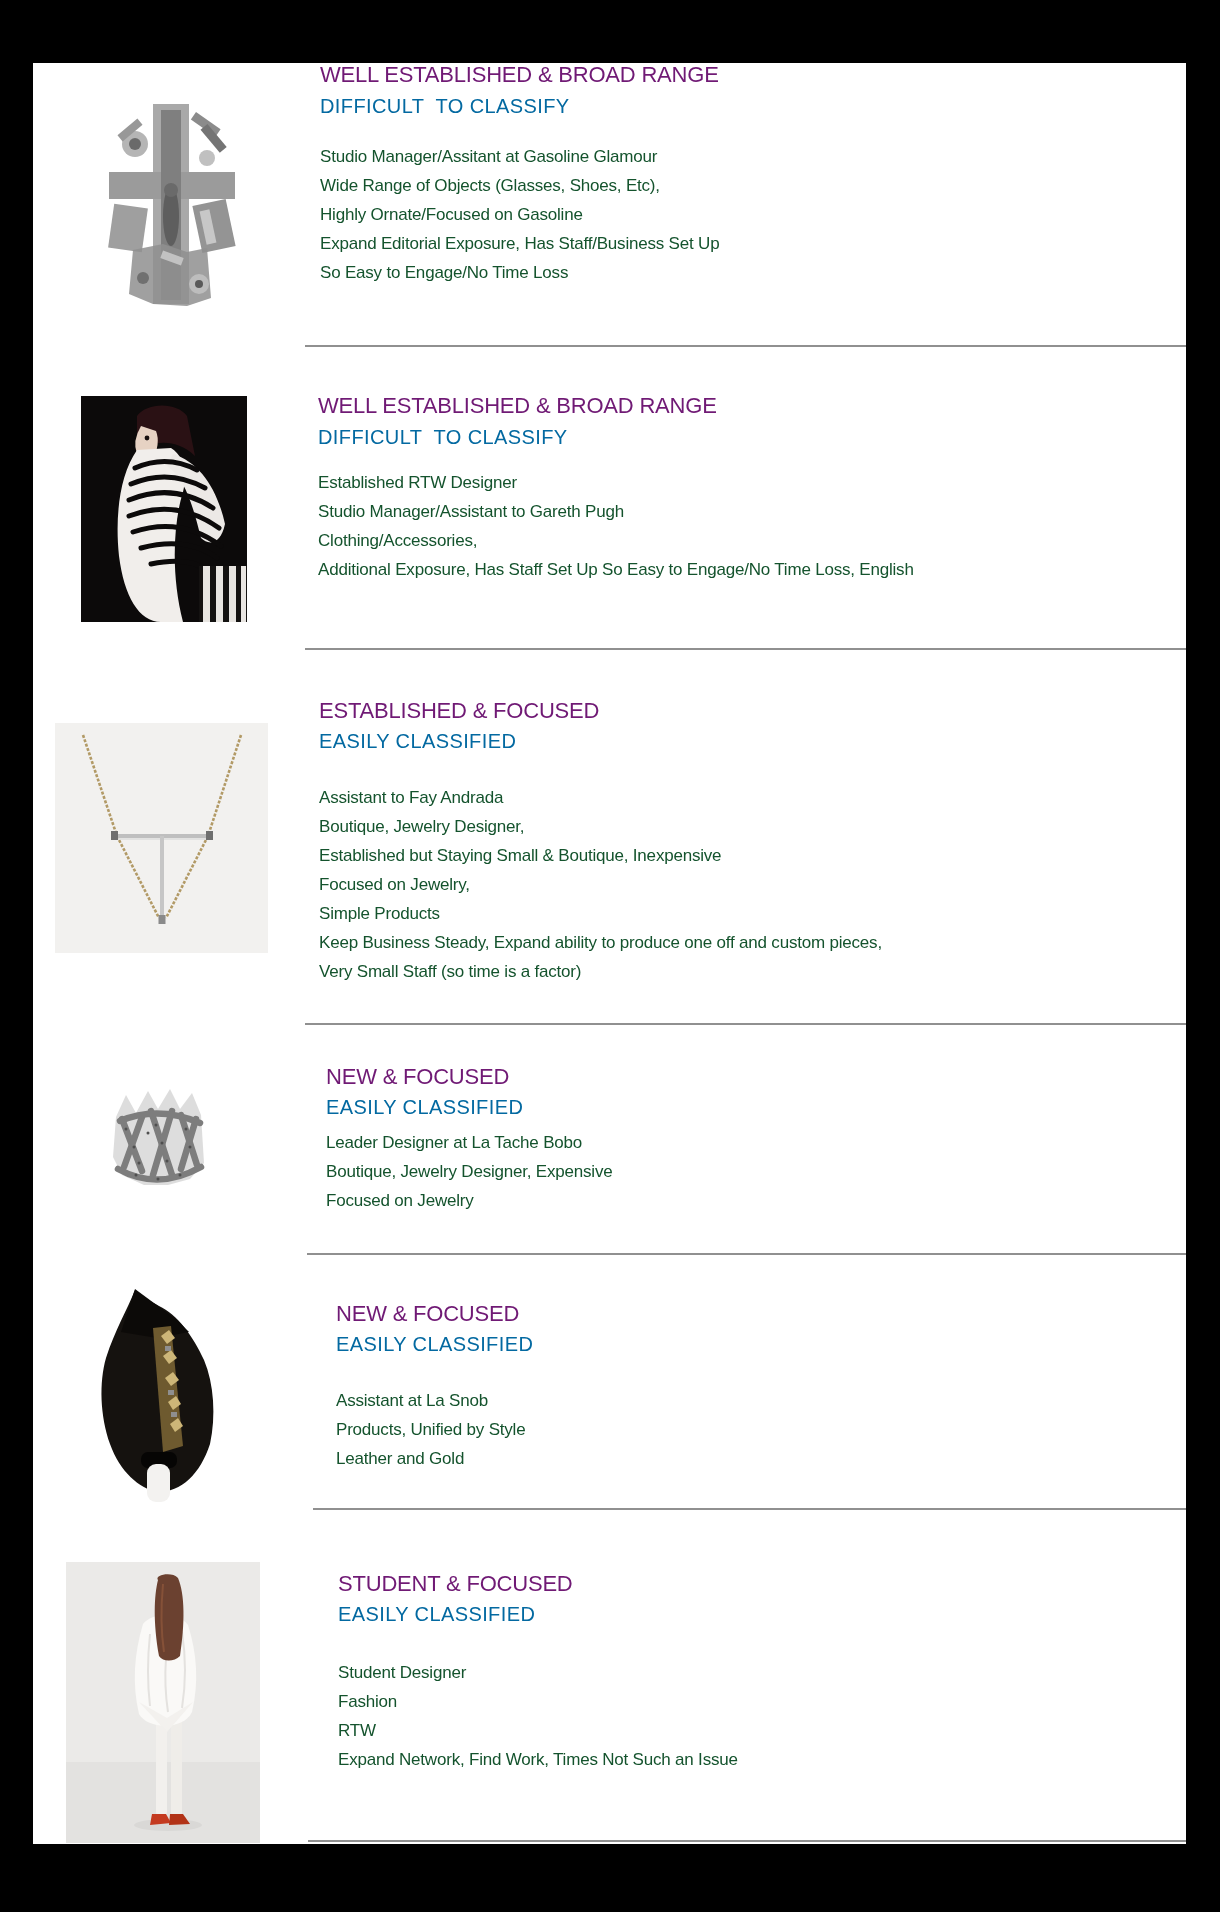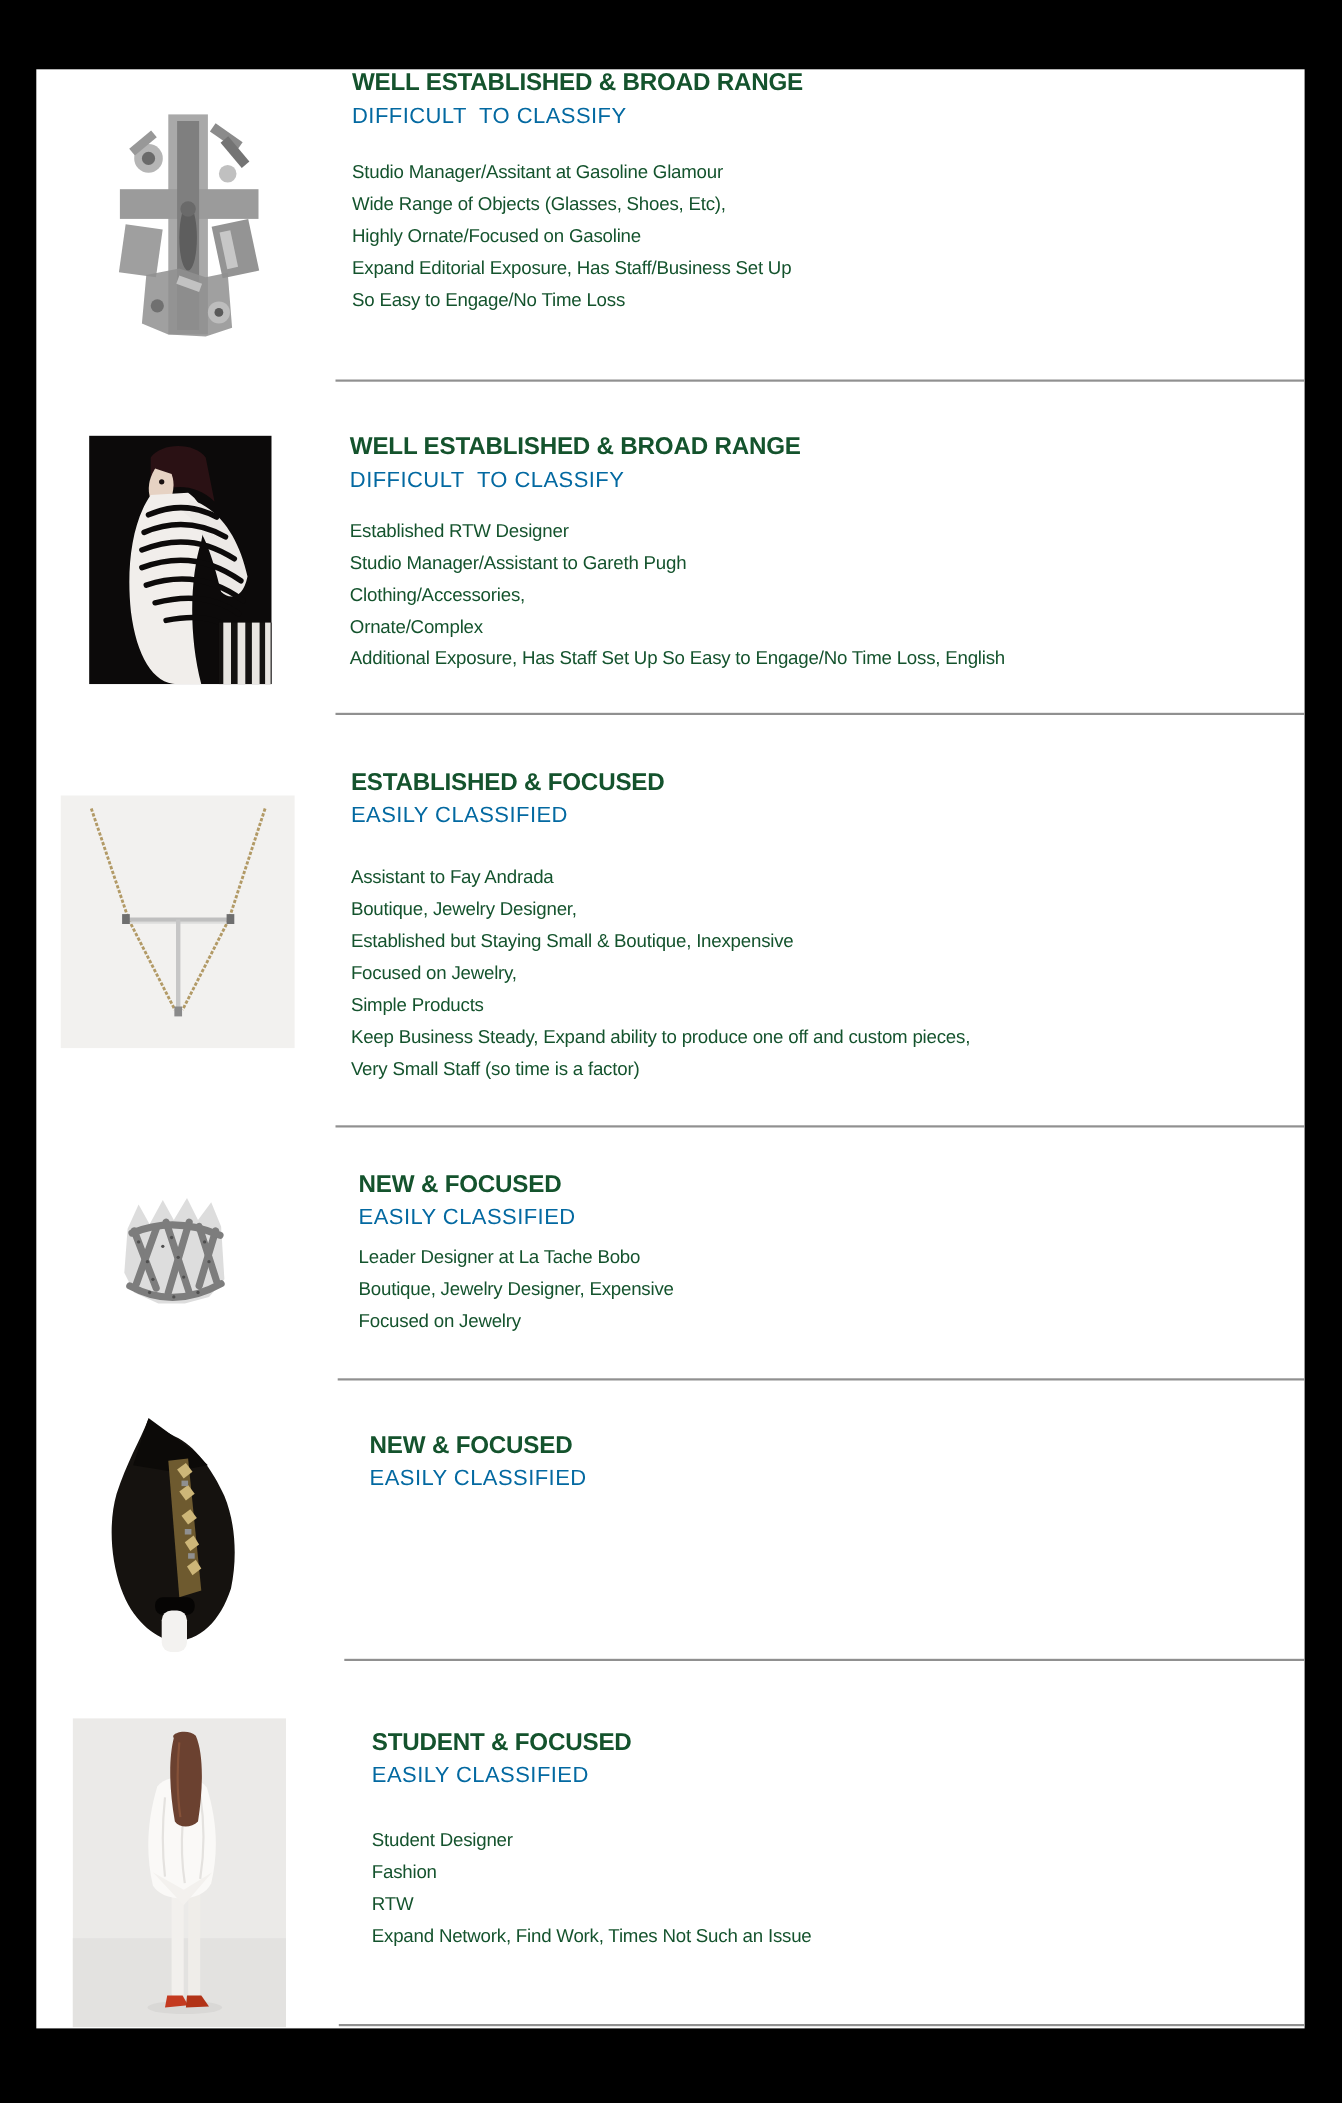--- a/index.html
+++ b/index.html
@@ -6,22 +6,22 @@
   #page{
     position:relative;width:1220px;height:1912px;background:#ffffff;overflow:hidden;
     font-family:"Liberation Sans","DejaVu Sans",sans-serif;color:#141414;
   }
   .frame{position:absolute;background:#000000;}
   .frame.top{left:0;top:0;width:1220px;height:63px;}
   .frame.bottom{left:0;top:1844px;width:1220px;height:68px;}
   .frame.left{left:0;top:0;width:33px;height:1912px;}
   .frame.right{left:1186px;top:0;width:34px;height:1912px;}
   .sec-title{
-    position:absolute;font-size:22px;font-weight:700;letter-spacing:-0.2px;
-    color:#14532d;white-space:pre;
+    position:absolute;font-size:22px;font-weight:400;letter-spacing:-0.2px;
+    color:#701a75;white-space:pre;
   }
   .sec-sub{
     position:absolute;font-size:20px;font-weight:400;letter-spacing:0.4px;
     color:#0369a1;white-space:pre;
   }
   .sec-lines{position:absolute;font-size:17px;line-height:29px;letter-spacing:-0.2px;color:#14532d;}
   .sec-lines .line{white-space:pre;}
   .divider{position:absolute;height:2px;background:#909090;}
   .photo{position:absolute;}
   .photo svg{display:block;}
@@ -189,21 +189,20 @@
     <div class="line">So Easy to Engage/No Time Loss</div>
   </div>
   <div class="divider" style="left:305px;top:345px;width:881px"></div>
 
   <div class="sec-title" style="left:318px;top:393px">WELL ESTABLISHED &amp; BROAD RANGE</div>
   <div class="sec-sub" style="left:318px;top:426px">DIFFICULT  TO CLASSIFY</div>
   <div class="sec-lines" style="left:318px;top:468px">
     <div class="line">Established RTW Designer</div>
     <div class="line">Studio Manager/Assistant to Gareth Pugh</div>
     <div class="line">Clothing/Accessories,</div>
-    <div class="line">Ornate/Complex</div>
     <div class="line">Additional Exposure, Has Staff Set Up So Easy to Engage/No Time Loss, English</div>
   </div>
   <div class="divider" style="left:305px;top:648px;width:881px"></div>
 
   <div class="sec-title" style="left:319px;top:698px">ESTABLISHED &amp; FOCUSED</div>
   <div class="sec-sub" style="left:319px;top:730px">EASILY CLASSIFIED</div>
   <div class="sec-lines" style="left:319px;top:783px">
     <div class="line">Assistant to Fay Andrada</div>
     <div class="line">Boutique, Jewelry Designer,</div>
     <div class="line">Established but Staying Small &amp; Boutique, Inexpensive</div>
@@ -218,20 +217,25 @@
   <div class="sec-sub" style="left:326px;top:1096px">EASILY CLASSIFIED</div>
   <div class="sec-lines" style="left:326px;top:1128px">
     <div class="line">Leader Designer at La Tache Bobo</div>
     <div class="line">Boutique, Jewelry Designer, Expensive</div>
     <div class="line">Focused on Jewelry</div>
   </div>
   <div class="divider" style="left:307px;top:1253px;width:879px"></div>
 
   <div class="sec-title" style="left:336px;top:1301px">NEW &amp; FOCUSED</div>
   <div class="sec-sub" style="left:336px;top:1333px">EASILY CLASSIFIED</div>
+  <div class="sec-lines" style="left:336px;top:1386px">
+    <div class="line">Assistant at La Snob</div>
+    <div class="line">Products, Unified by Style</div>
+    <div class="line">Leather and Gold</div>
+  </div>
   <div class="divider" style="left:313px;top:1508px;width:873px"></div>
 
   <div class="sec-title" style="left:338px;top:1571px">STUDENT &amp; FOCUSED</div>
   <div class="sec-sub" style="left:338px;top:1603px">EASILY CLASSIFIED</div>
   <div class="sec-lines" style="left:338px;top:1658px">
     <div class="line">Student Designer</div>
     <div class="line">Fashion</div>
     <div class="line">RTW</div>
     <div class="line">Expand Network, Find Work, Times Not Such an Issue</div>
   </div>

